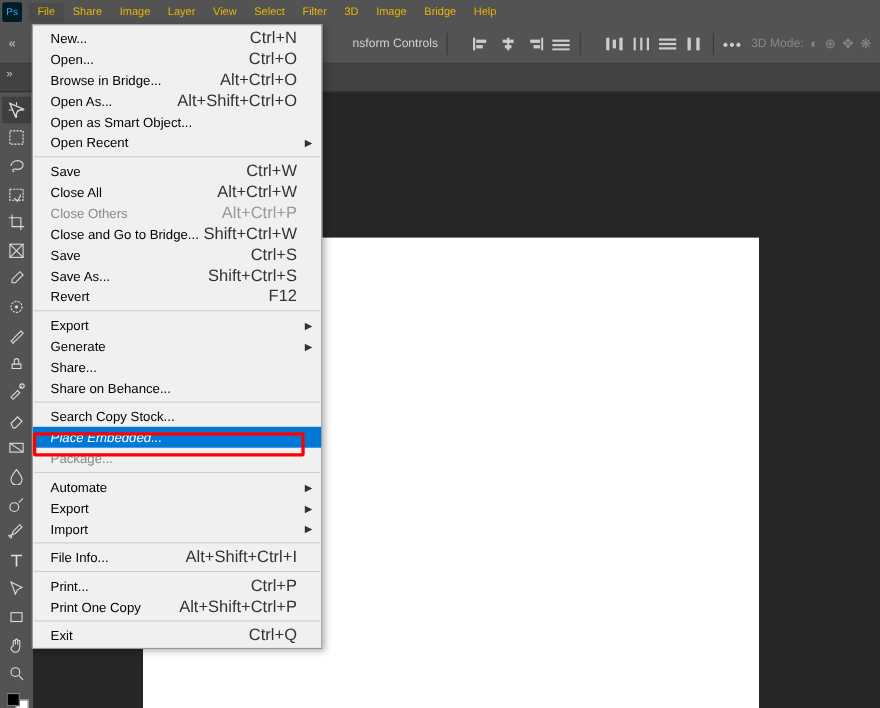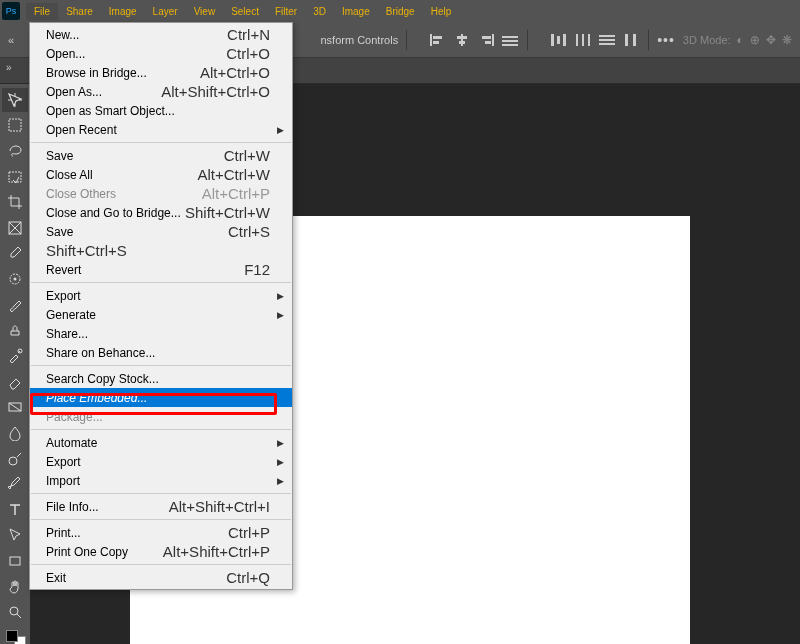--- a/index.html
+++ b/index.html
@@ -311,20 +311,21 @@
     </div>
     <div class="menu-item">
       <span class="menu-label">Close and Go to Bridge...</span>
       <span class="menu-shortcut">Shift+Ctrl+W</span>
     </div>
     <div class="menu-item">
       <span class="menu-label">Save</span>
       <span class="menu-shortcut">Ctrl+S</span>
     </div>
     <div class="menu-item">
+      <span class="menu-label">Save As...</span>
       <span class="menu-shortcut">Shift+Ctrl+S</span>
     </div>
     <div class="menu-item">
       <span class="menu-label">Revert</span>
       <span class="menu-shortcut">F12</span>
     </div>
     <div class="menu-sep"></div>
     <div class="menu-item">
       <span class="menu-label">Export</span>
       <span class="menu-arrow">▶</span>

